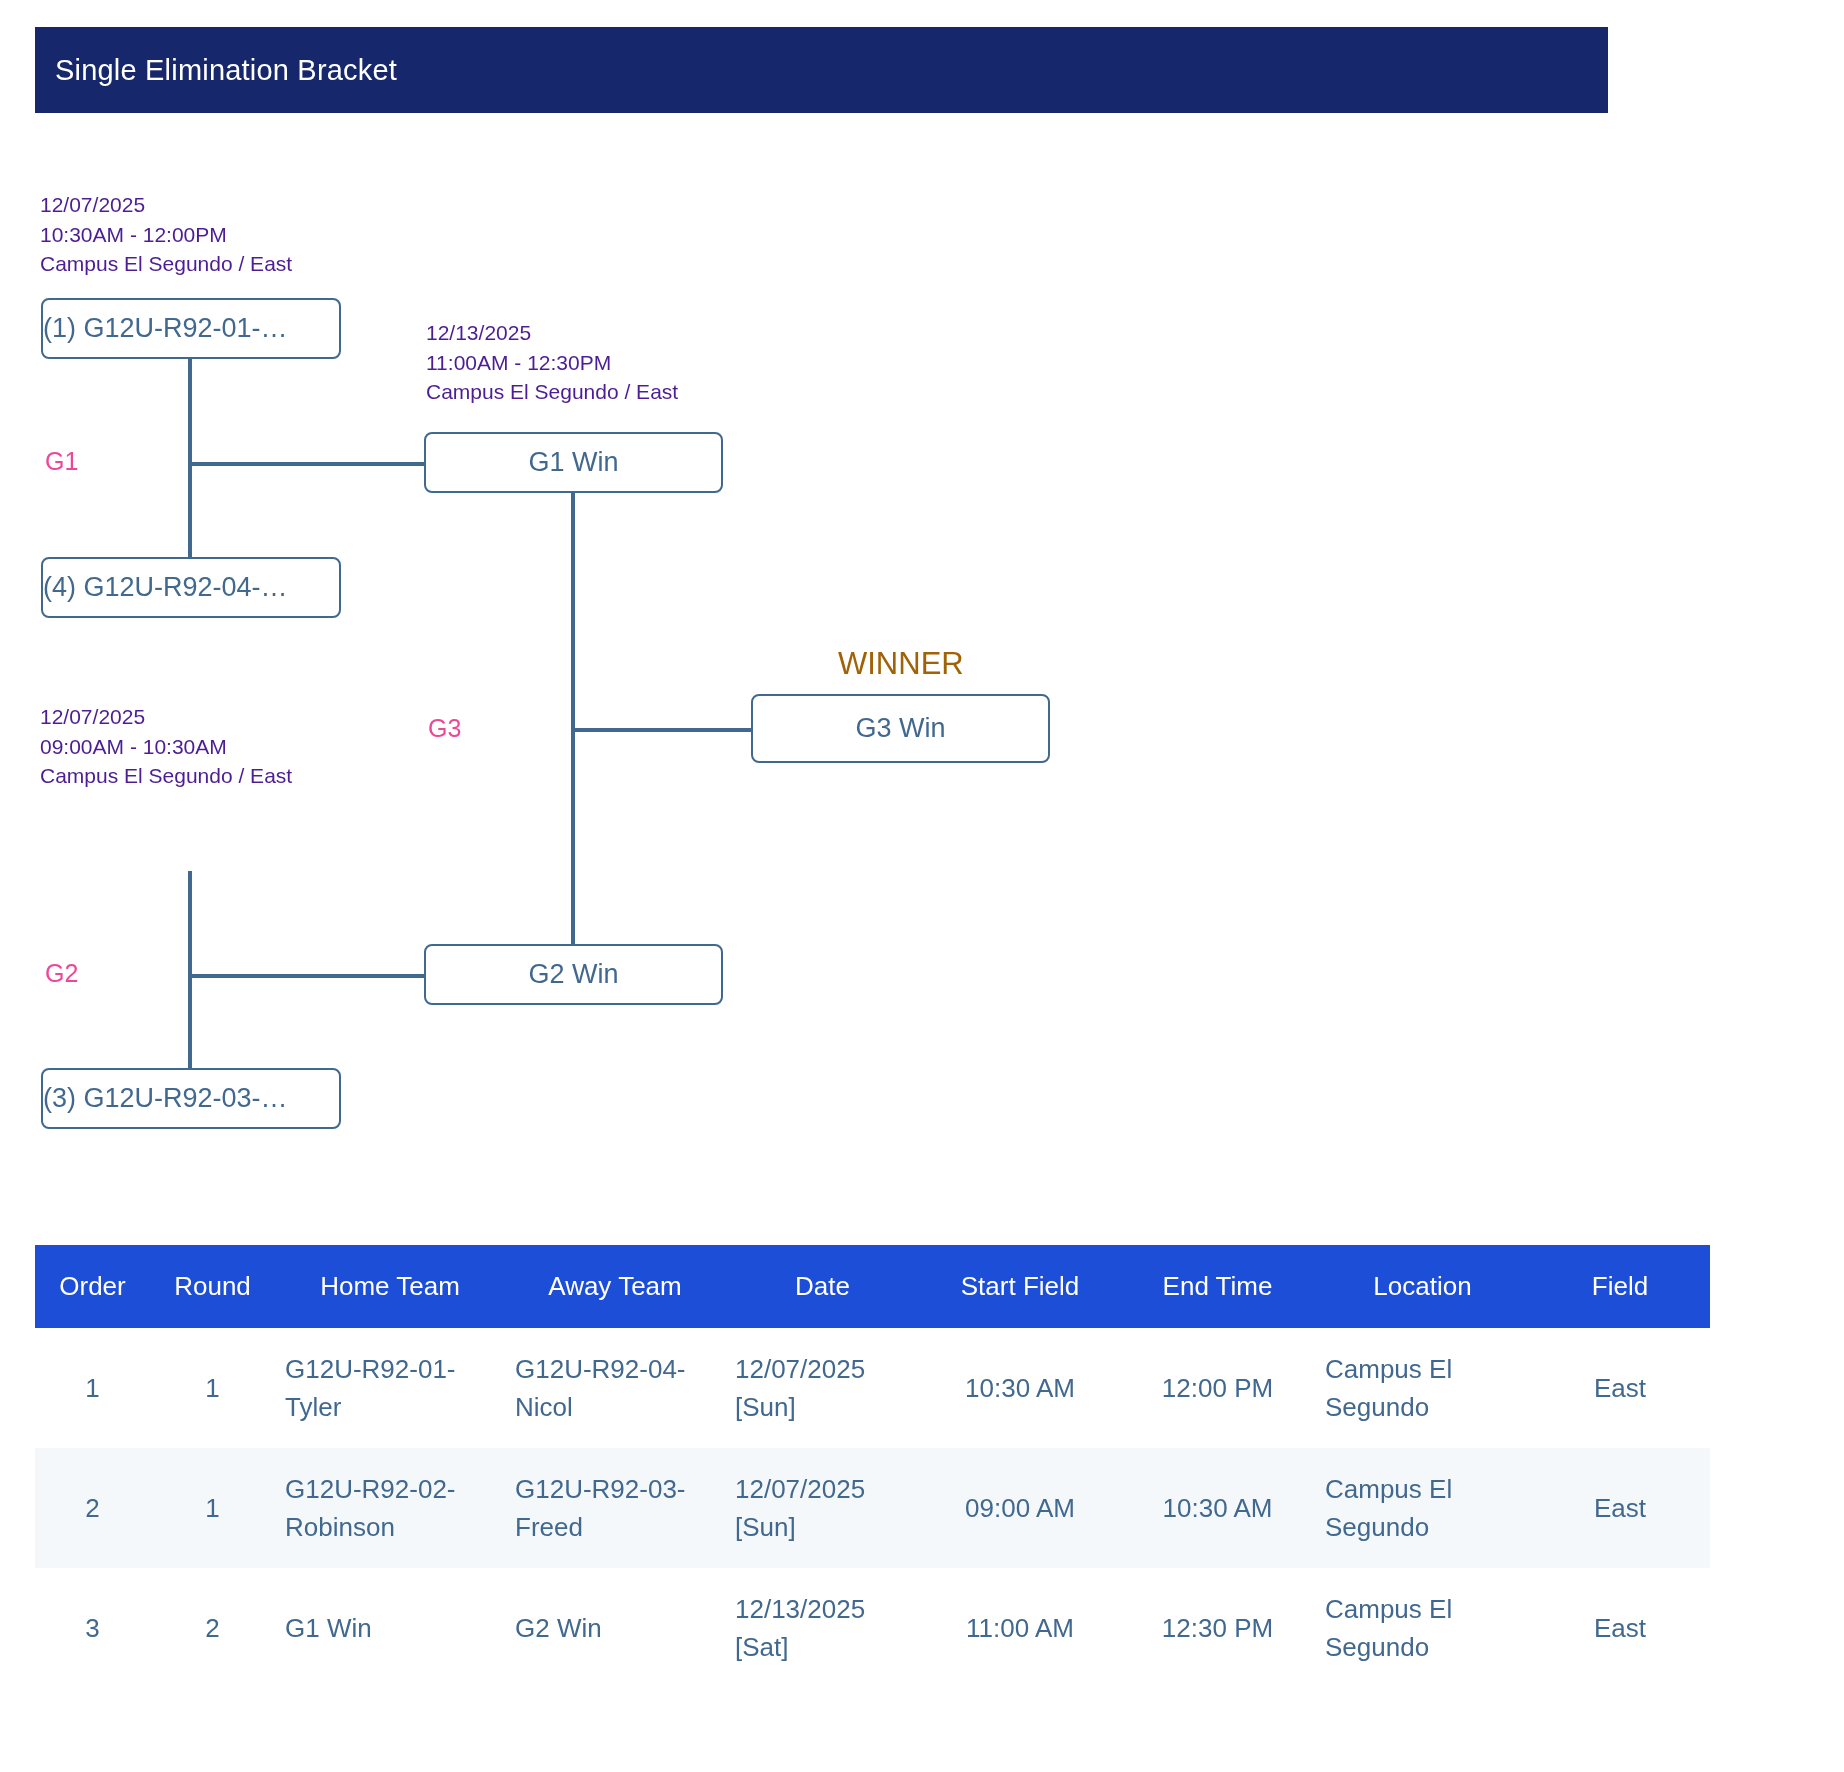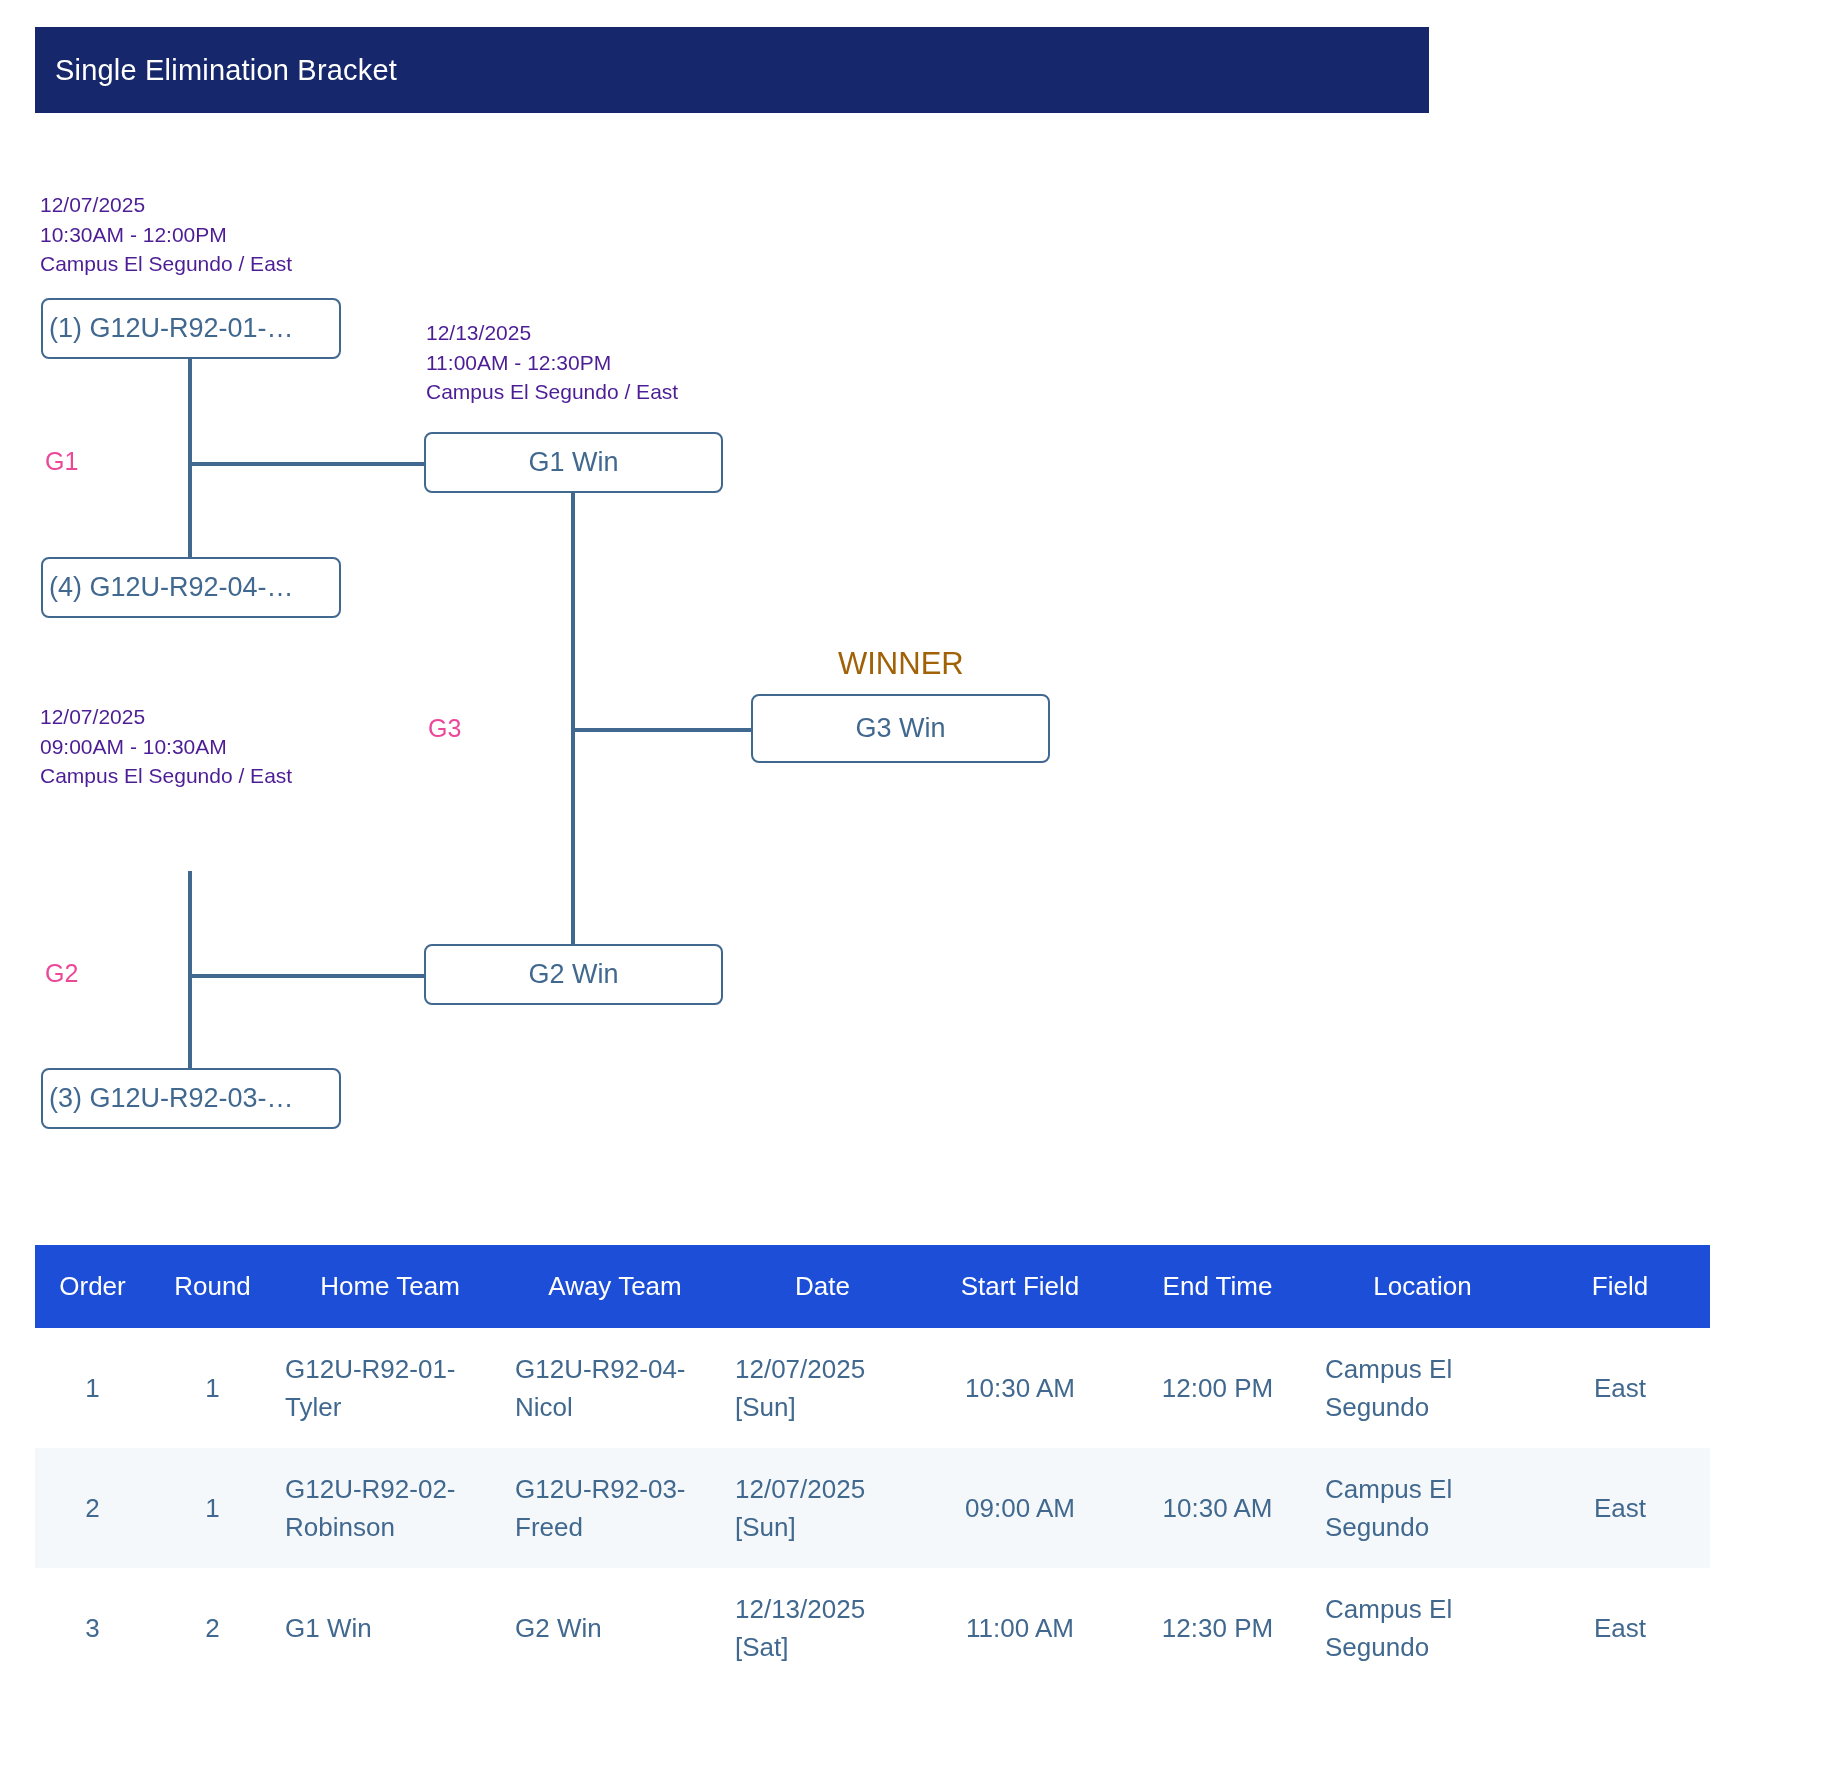--- a/index.html
+++ b/index.html
@@ -14,21 +14,21 @@
     color: #41688f;
     overflow: hidden;
     position: relative;
   }
 
   
   .title-bar {
     position: absolute;
     left: 35px;
     top: 27px;
-    width: 1394px;
+    width: 1573px;
     height: 86px;
     background: #16276b;
     display: flex;
     align-items: center;
   }
   .title-bar .title-text {
     color: #ffffff;
     font-size: 29px;
     padding-left: 20px;
     letter-spacing: 0.2px;
@@ -57,21 +57,21 @@
     border-radius: 8px;
     background: #ffffff;
     box-sizing: border-box;
     display: flex;
     align-items: center;
     overflow: hidden;
   }
   .team-box .team-label {
     font-size: 27px;
     color: #41688f;
-    padding-left: 6px;
+    padding-left: 0;
     white-space: nowrap;
   }
   .team-box.centered {
     justify-content: center;
   }
   .team-box.centered .team-label {
     padding-left: 0;
   }
 
   .connector {

